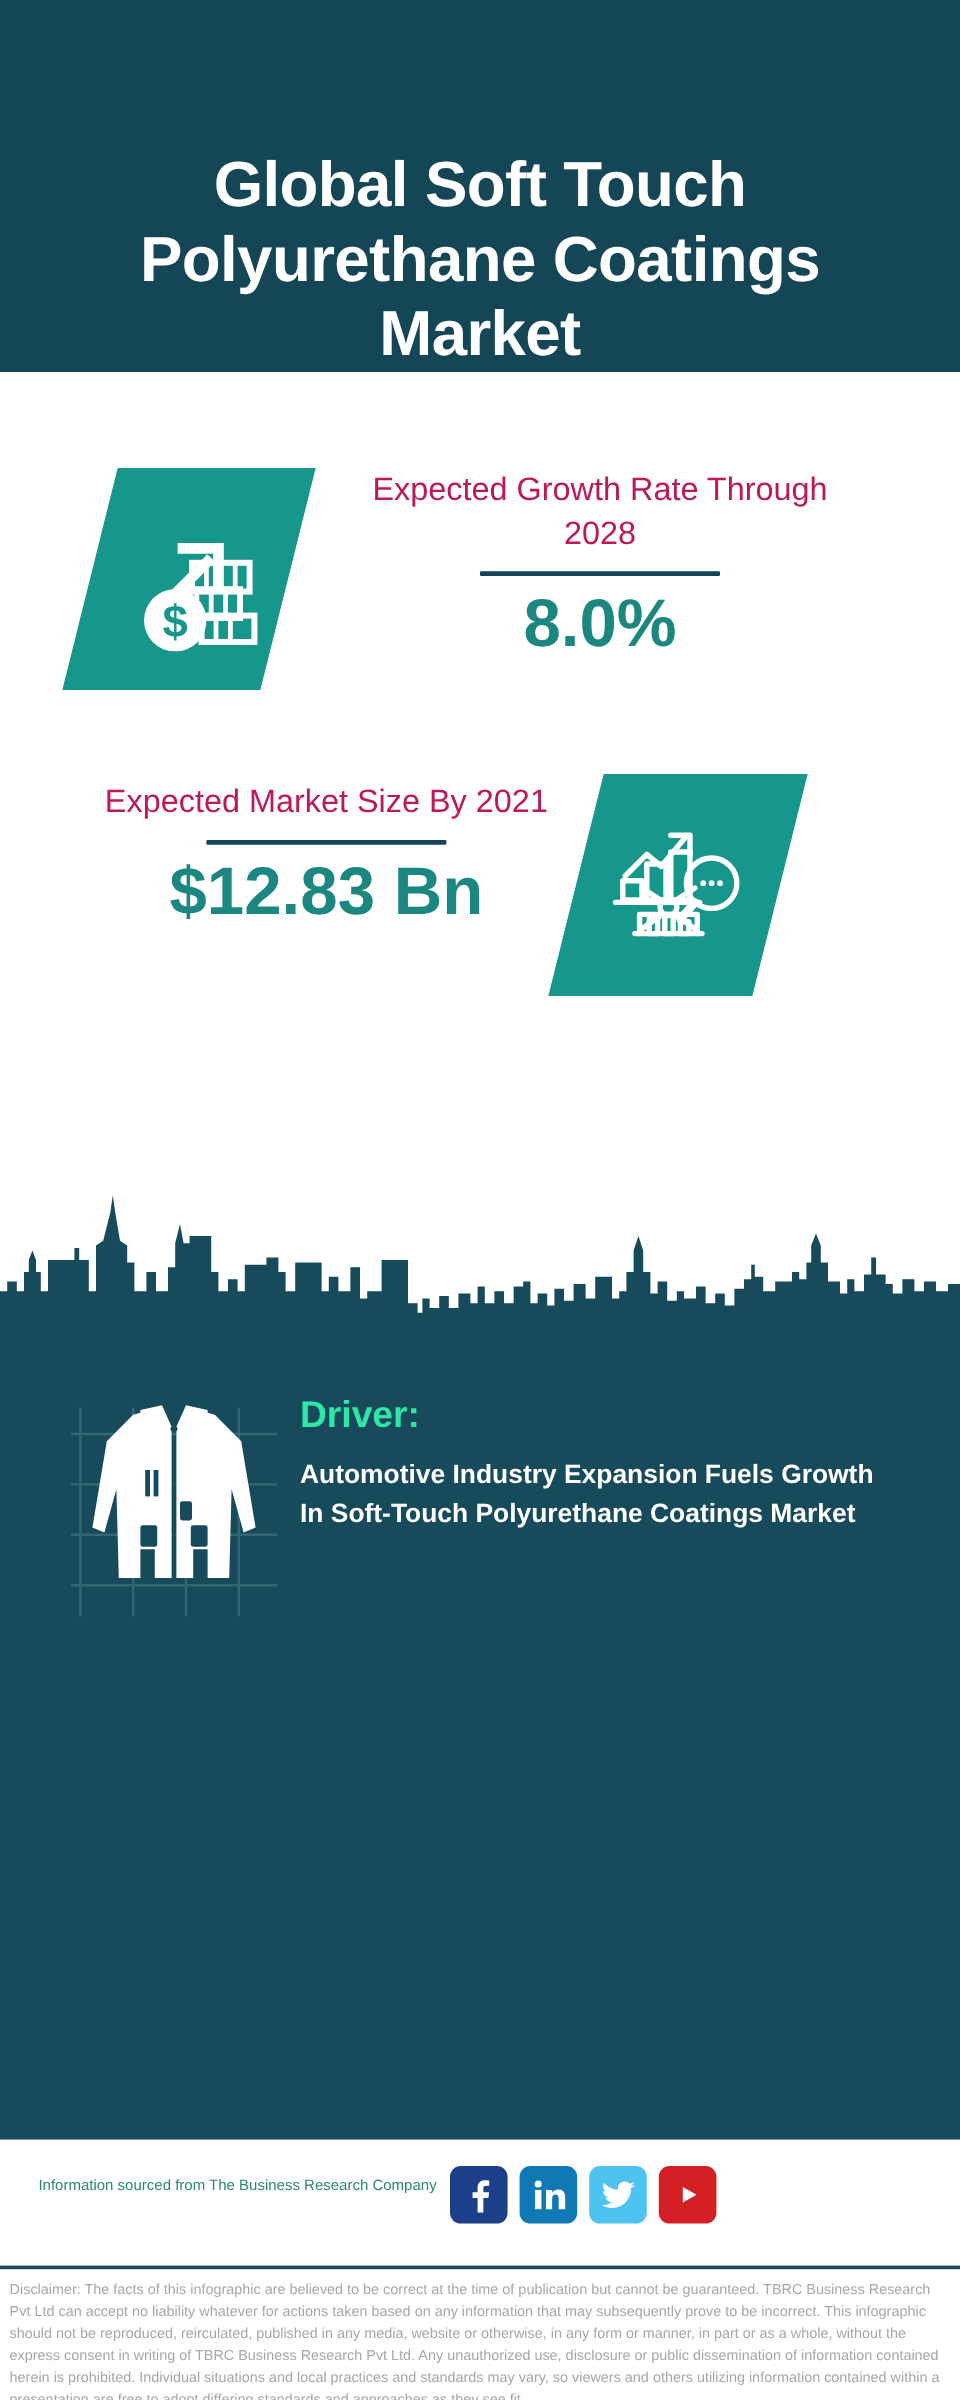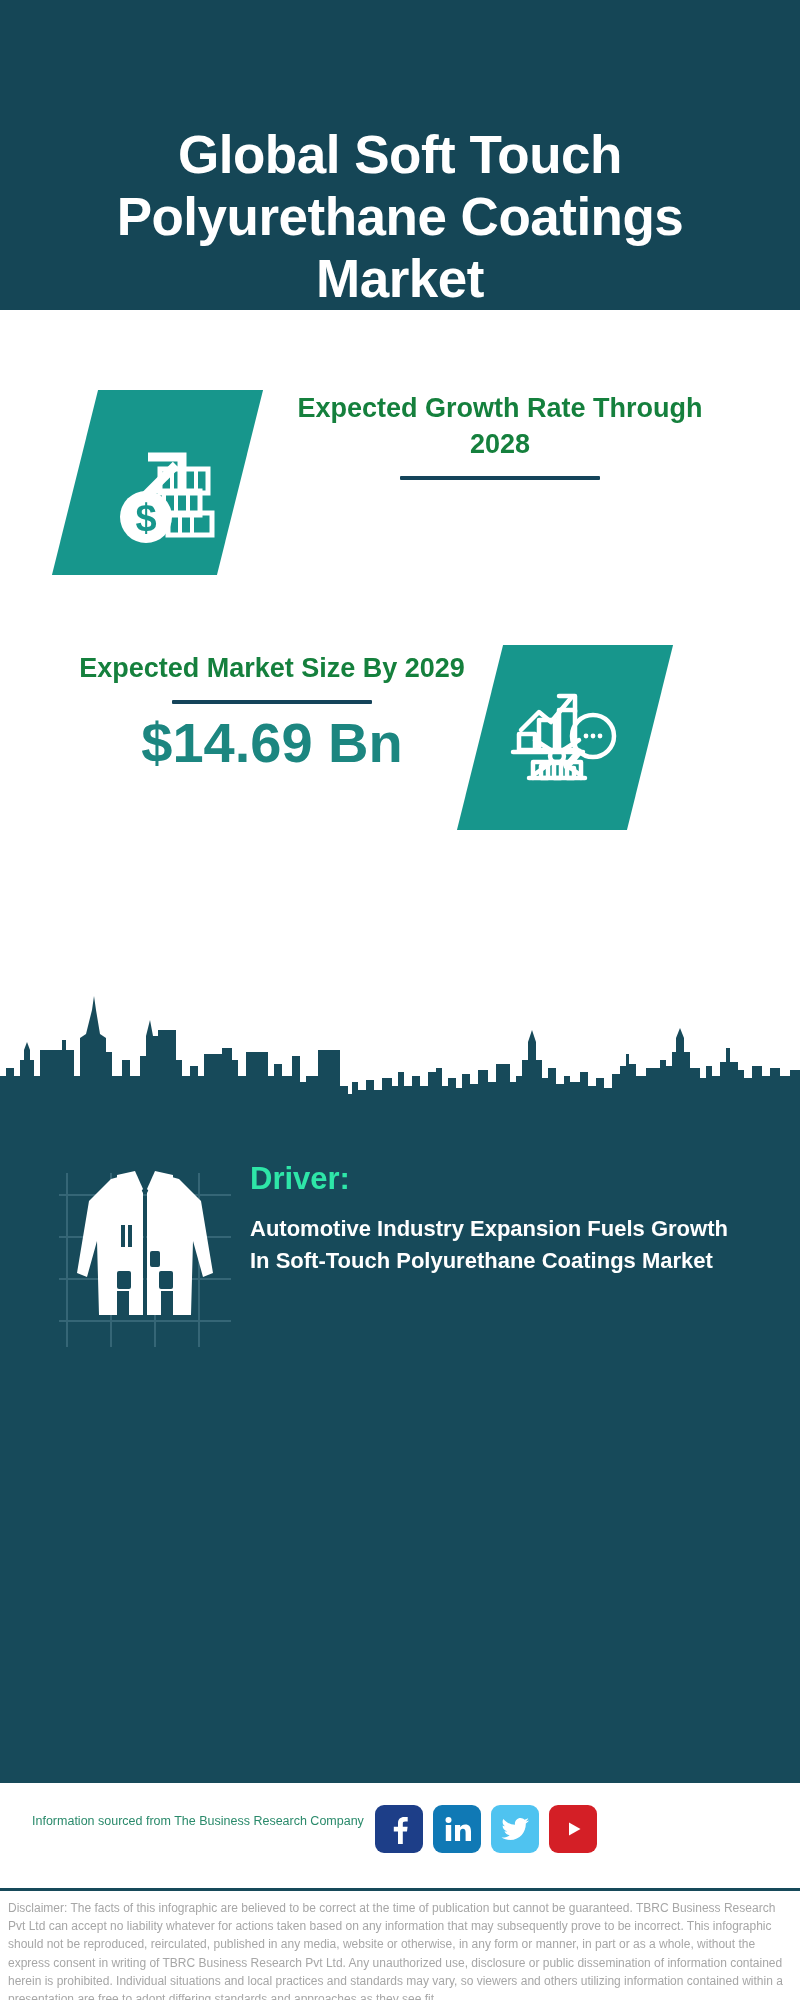--- a/index.html
+++ b/index.html
@@ -44,23 +44,23 @@
     transform:skewX(-14deg);
     display:flex;align-items:center;justify-content:center;
   }
   .badge1{left:75px;top:0px;width:165px;height:185px;}
   .badge-inner{transform:skewX(14deg);display:flex;align-items:center;justify-content:center;width:100%;height:100%;}
 
   .stat1-text{
     position:absolute;left:290px;top:0px;width:420px;text-align:center;
   }
   .stat-label{
-    color:#15803d;
+    color:#be185d;
     font-size:27px;
-    font-weight:bold;
+    font-weight:normal;
     line-height:1.34;
   }
   .rule-dark{
     width:200px;height:4px;background:#15445A;margin:14px auto 8px auto;border-radius:1px;
   }
   .stat-value{
     color:#1C8680;
     font-size:56px;font-weight:bold;line-height:1.1;
   }
 
@@ -160,28 +160,29 @@
             <line x1="94" y1="90" x2="94" y2="112" stroke="#ffffff" stroke-width="4"></line>
 
             <circle cx="48" cy="94" r="26" fill="#ffffff"></circle>
             <text x="48" y="108" font-size="38" font-weight="bold" text-anchor="middle" fill="#17968C" font-family="Liberation Sans, sans-serif">$</text>
           </svg>
         </div>
       </div>
       <div class="stat1-text">
         <div class="stat-label">Expected Growth Rate Through 2028</div>
         <div class="rule-dark"></div>
+        <div class="stat-value">8.0%</div>
       </div>
     </div>
 
     <div class="stat2">
       <div class="stat2-text">
-        <div class="stat-label">Expected Market Size By 2029</div>
+        <div class="stat-label">Expected Market Size By 2021</div>
         <div class="rule-dark"></div>
-        <div class="stat-value">$14.69  Bn</div>
+        <div class="stat-value">$12.83  Bn</div>
       </div>
       <div class="para-badge badge2">
         <div class="badge-inner">
           <svg width="120" height="120" viewBox="0 0 120 120">
             <g stroke="#ffffff" stroke-width="4.5" fill="none" stroke-linecap="round" stroke-linejoin="round">
 
               <polyline points="16,52 34,34 46,44 66,20"></polyline>
               <polyline points="54,18 70,18 70,34"></polyline>
 
               <rect x="14" y="56" width="16" height="16"></rect>

